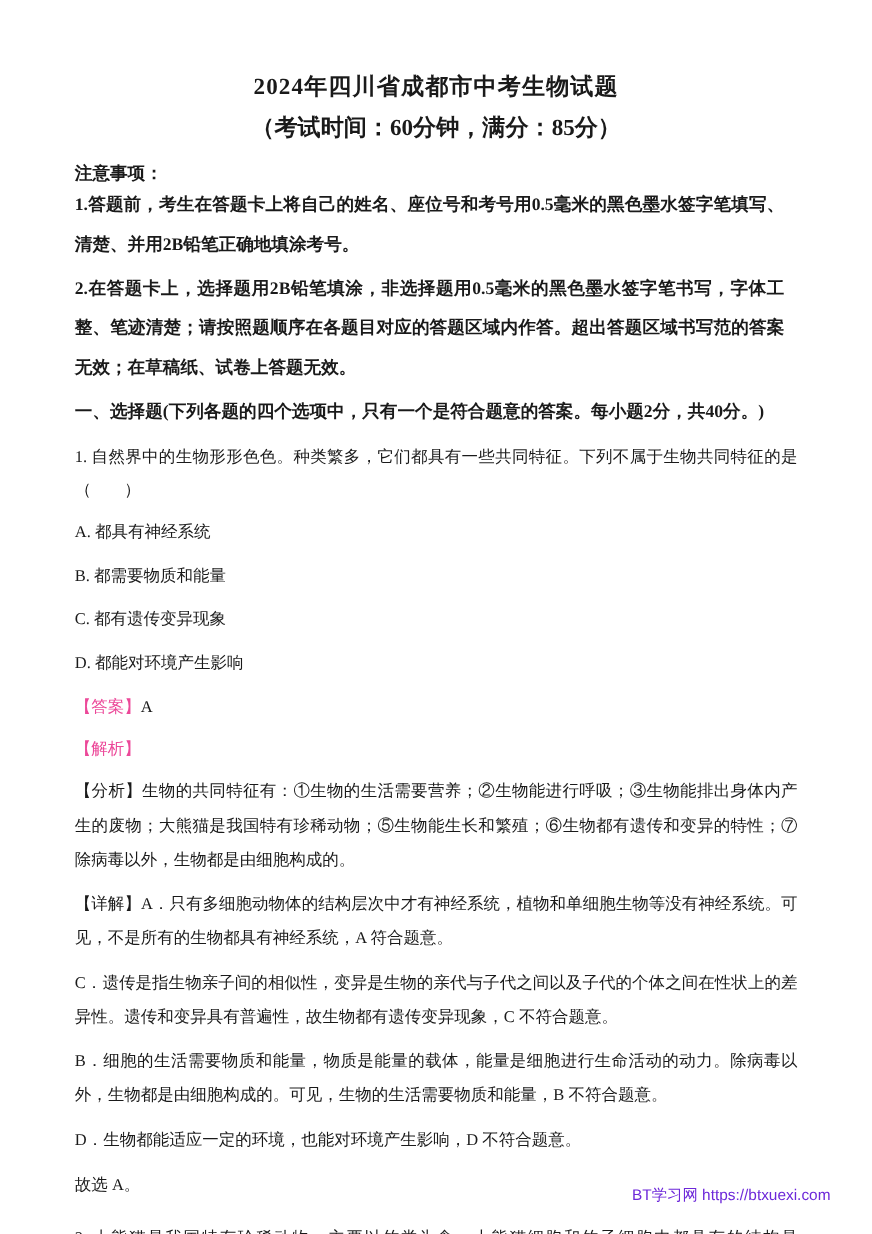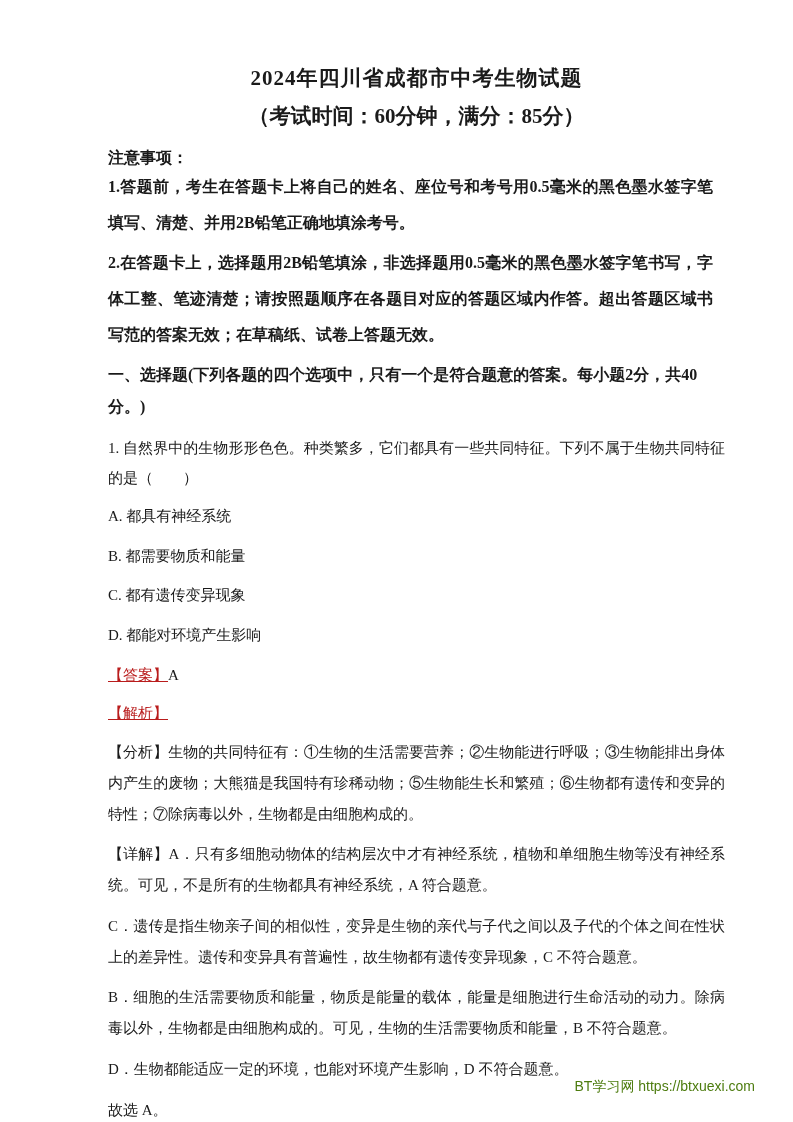--- a/index.html
+++ b/index.html
@@ -7,21 +7,21 @@
     padding: 0;
     background: #ffffff;
   }
   .page {
     position: relative;
     width: 793px;
     height: 1122px;
     margin: 0 auto;
     background: #ffffff;
     box-sizing: border-box;
-    padding: 64px 68px 0 108px;
+    padding: 64px 68px 0 68px;
     font-family: "Liberation Serif", "DejaVu Serif", serif;
     color: #1a1a1a;
     overflow: hidden;
   }
   .title {
     margin: 0 0 10px 0;
     text-align: center;
     font-size: 21px;
     font-weight: bold;
     letter-spacing: 1px;
@@ -64,38 +64,37 @@
     margin: 2px 0 14px 0;
     font-size: 15px;
     line-height: 1.6;
   }
   .jiexi-line {
     margin: 0 0 12px 0;
     font-size: 15px;
     line-height: 1.6;
   }
   .accent {
-    color: #b91c1c;
-    text-decoration: underline;
+    color: #ec4899;
   }
   .para {
     margin: 0 0 10px 0;
     font-size: 15px;
     line-height: 2.05;
     text-align: justify;
   }
   .q2 {
     margin-top: 18px;
   }
   .footer {
     position: absolute;
     bottom: 26px;
     right: 38px;
     font-size: 14px;
-    color: #4d7c0f;
+    color: #6d28d9;
     font-family: "Liberation Sans", sans-serif;
     cursor: pointer;
   }
 </style>
 </head>
 <body>
 
 <div class="page">
 
   <h1 class="title">2024年四川省成都市中考生物试题</h1>

